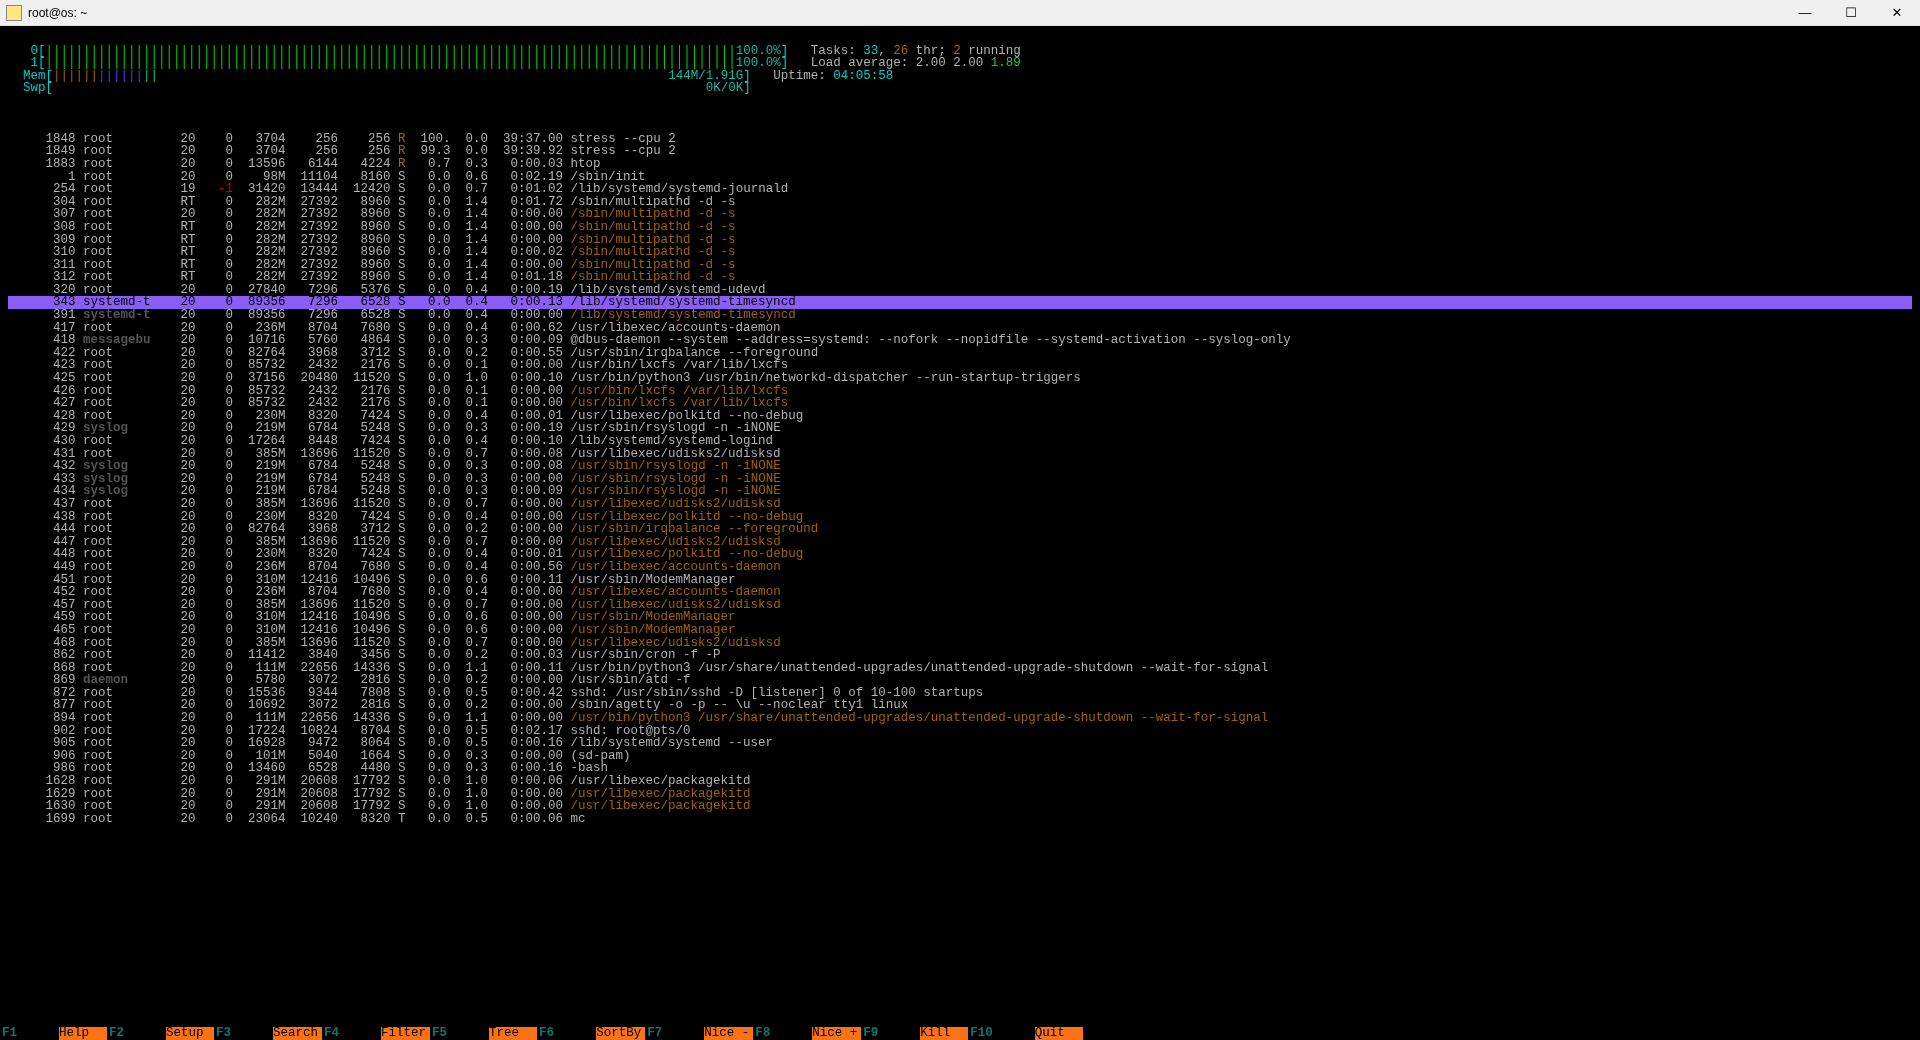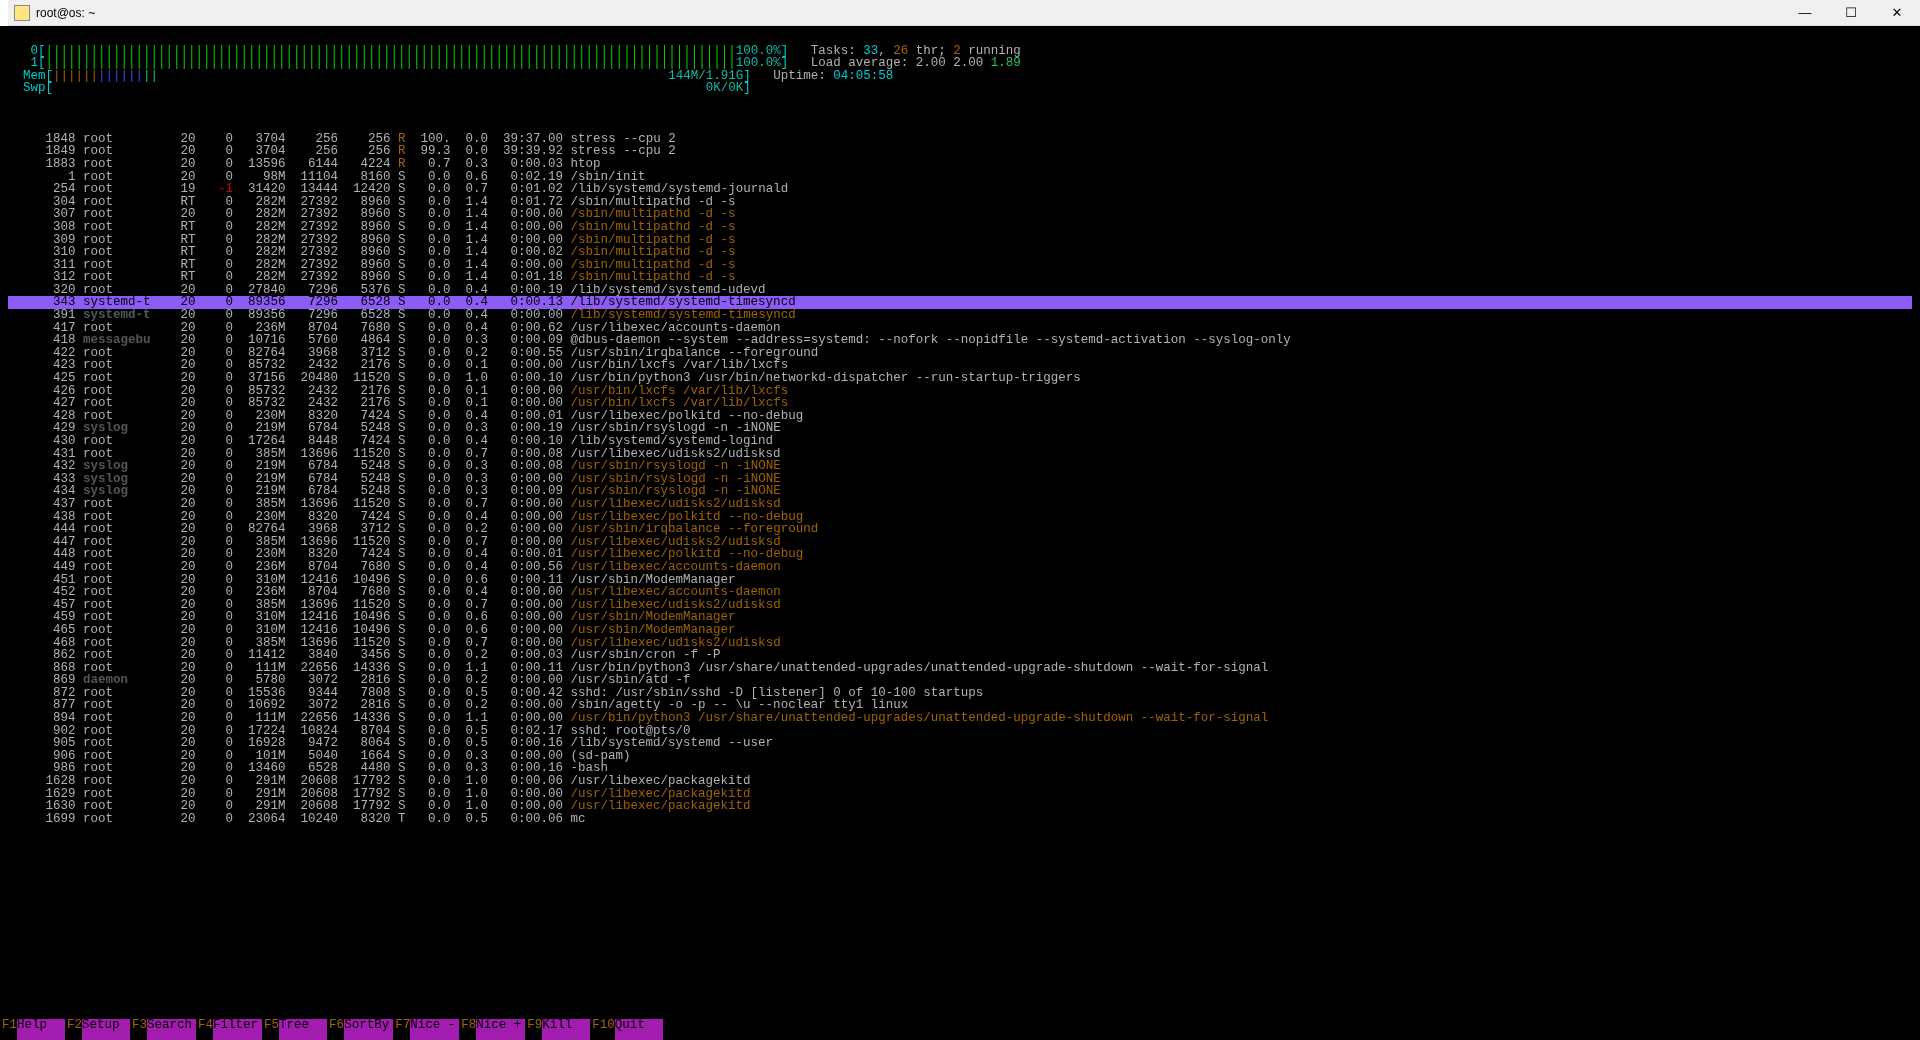--- a/index.html
+++ b/index.html
@@ -1,36 +1,36 @@
 <!DOCTYPE html>
 <html><head>
 <meta charset="utf-8">
 <style>
 * { margin:0; padding:0; box-sizing:border-box; }
 html,body { width:1920px; height:1040px; background:#fff; font-family:Consolas,"Courier New",monospace; font-size:12.5px; overflow:hidden;}
-.titlebar { height:26px; background:#f0f0f0; display:flex; align-items:center; border-bottom:1px solid #ddd;margin-left:8px;}
+.titlebar { height:26px; background:#f0f0f0; display:flex; align-items:center; border-bottom:1px solid #ddd;}
 .titlebar .putty-icon{width:16px;height:16px;margin:0 6px;background:#ffe680;border:1px solid #888;display:inline-block;}
 .titlebar .title{flex:0 0 auto;font-family:Segoe UI,Tahoma,sans-serif;font-size:12px;color:#000;}
 .titlebar .spacer{flex:1;}
 .titlebar .winbtn{width:46px;height:26px;display:flex;align-items:center;justify-content:center;font-family:Segoe UI,Tahoma,sans-serif;font-size:13px;color:#000;}
 .terminal{background:#000;color:#b2b2b2;height:1014px;padding:6px 8px 0 8px;white-space:pre;letter-spacing:0;line-height:12.6px;}
 .cyan{color:#00cdcd;}
 .green{color:#a16207;}
 .red{color:#cd0000;}
 .yell{color:#22c55e;}
 .grey{color:#555;font-weight:bold;}
 .bg-grn{background:#00cd00;color:#000;}
 .bg-cyan{background:#00cdcd;color:#000;}
 .bg-sel{background:#8b5cf6;color:#000;}
 .row{height:12.6px;}
 .barfill{color:#00cd00;}
 .bartxt{color:#14b8a6;}
 .fn{display:flex;position:absolute;bottom:0;left:0;width:100%;background:#000;font-size:12.5px;}
-.fn span.k{color:#a16207;padding:0 0 8px 2px;}
-.fn span.l{background:#a21caf;color:#000;padding:0 4px 0 0;min-width:48px;display:inline-block;}
+.fn span.k{color:#0f766e;padding:0 0 0 2px;font-weight:bold;}
+.fn span.l{background:#f97316;color:#000;padding:0 4px 0 0;min-width:48px;display:inline-block;margin-left:42px;}
 </style>
 </head>
 <body>
 
 <div class="titlebar">
   <span class="putty-icon"></span>
   <span class="title">root@os: ~</span>
   <span class="spacer"></span>
   <div class="winbtn">—</div>
   <div class="winbtn">☐</div>

